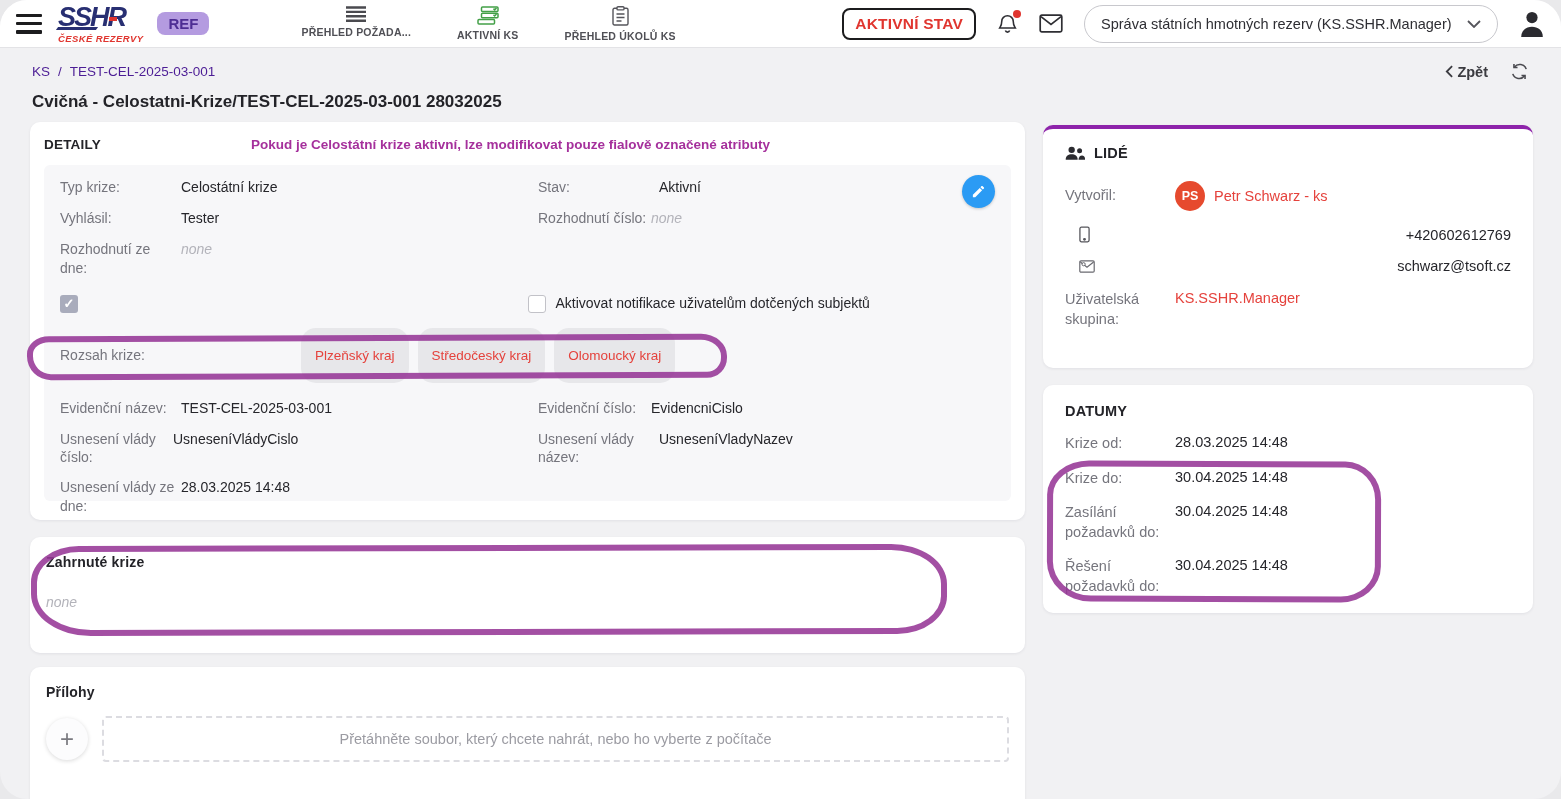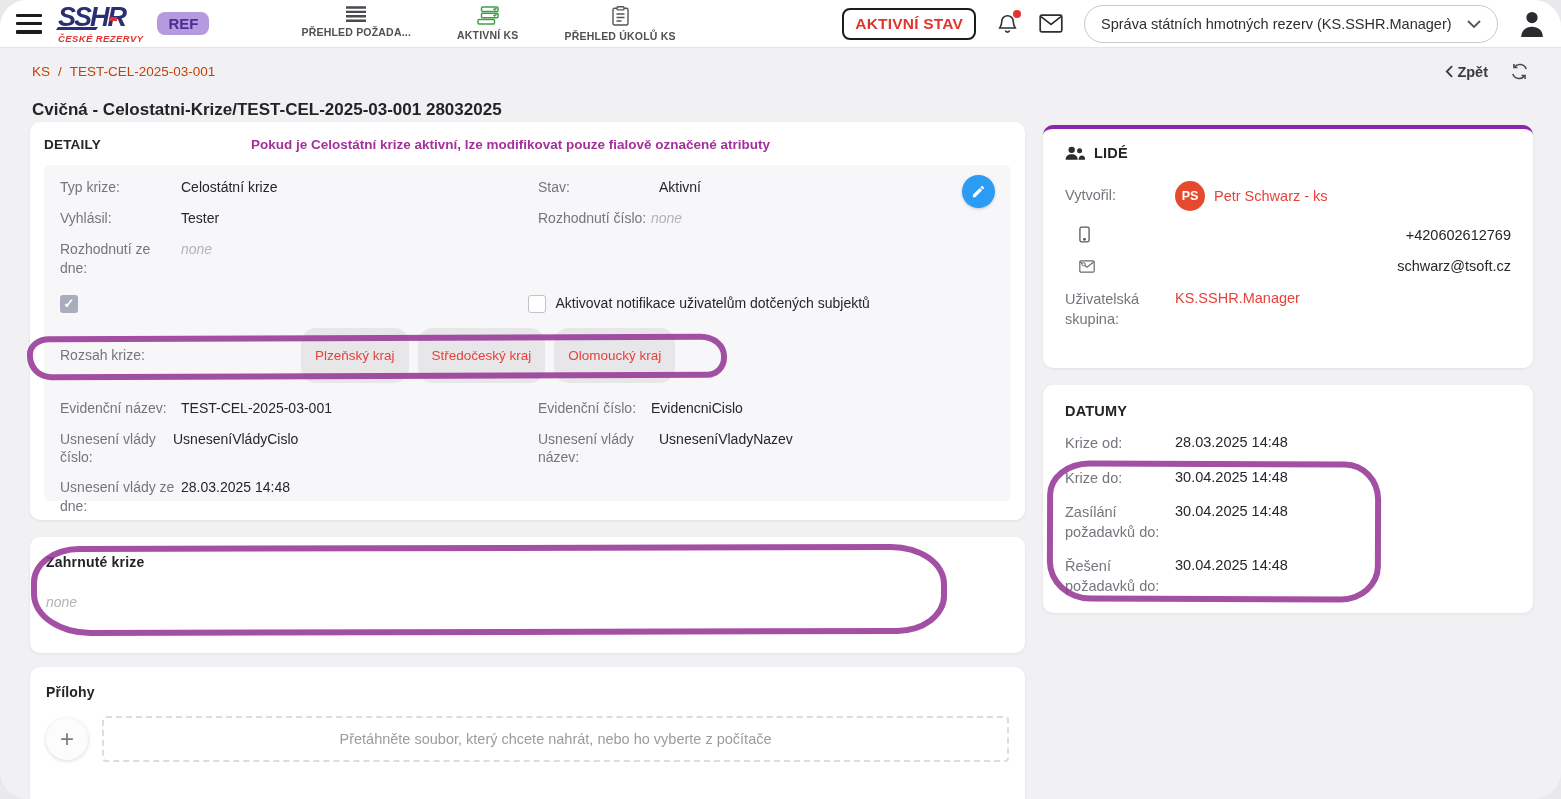--- a/index.html
+++ b/index.html
@@ -26,25 +26,25 @@
   .right-group { margin-left:auto; display:flex; align-items:center; gap:21px; }
   .active-state { border:2px solid #1c1c1e; border-radius:8px; color:#e0352f; background:#fff;
                   font-weight:700; font-size:15.5px; padding:5px 11px; letter-spacing:.2px; cursor:pointer; white-space:nowrap; }
   .icon-btn { position:relative; display:flex; align-items:center; cursor:pointer; }
   .noti-dot { position:absolute; top:-2px; right:-3px; width:8px; height:8px; border-radius:50%; background:#e0352f; }
   .role-pill { border:1px solid #c8c8cd; border-radius:21px; height:38px; width:414px; display:flex; align-items:center;
                justify-content:space-between; padding:0 16px; font-size:14.5px; color:#2e2e33; background:#fff; cursor:pointer; }
   .role-pill .txt { white-space:nowrap; overflow:hidden; text-overflow:ellipsis; }
 
   
-  .breadcrumb { position:absolute; left:32px; top:64px; font-size:13.5px; color:#c2410c; display:flex; gap:8px; }
+  .breadcrumb { position:absolute; left:32px; top:64px; font-size:13.5px; color:#4c1d95; display:flex; gap:8px; }
   .breadcrumb .crumb { cursor:pointer; }
   .back-zone { position:absolute; right:32px; top:62px; display:flex; align-items:center; gap:22px; }
   .back-link { display:flex; align-items:center; gap:4px; font-size:14.5px; font-weight:700; color:#3b3b40; cursor:pointer; }
-  .page-title { position:absolute; left:32px; top:100px; font-size:17px; font-weight:700; color:#232328; }
+  .page-title { position:absolute; left:32px; top:92px; font-size:17px; font-weight:700; color:#232328; }
 
   
   .card { position:absolute; background:#fff; border-radius:10px; box-shadow:0 1px 3px rgba(40,40,60,.08); }
   .card-details { left:30px; top:122px; width:995px; height:398px; padding:15px 14px; }
   .card-included { left:30px; top:537px; width:995px; height:116px; padding:17px 16px; }
   .card-attach { left:30px; top:667px; width:995px; height:150px; padding:17px 16px; }
   .card-people { left:1043px; top:125px; width:490px; height:243px; padding:16px 22px; border-top:4px solid #8e24aa; }
   .card-dates { left:1043px; top:385px; width:490px; height:228px; padding:18px 22px; }
 
   .sec-title { font-size:13.5px; font-weight:700; color:#232328; letter-spacing:.2px; }

